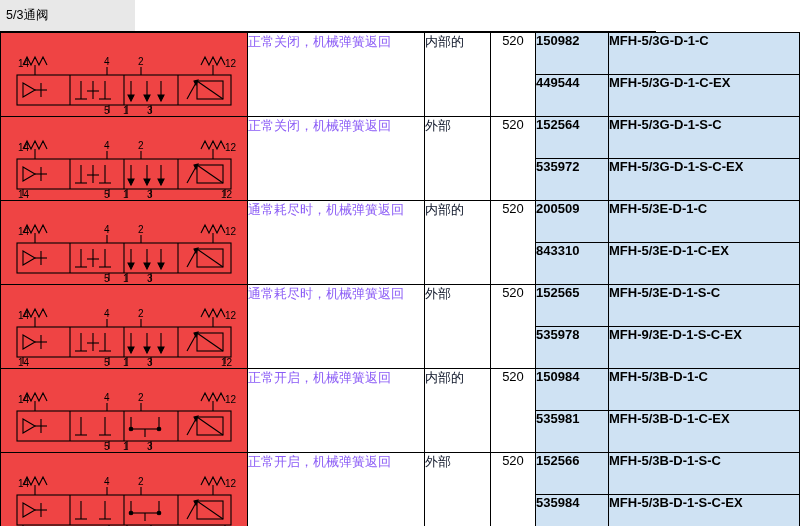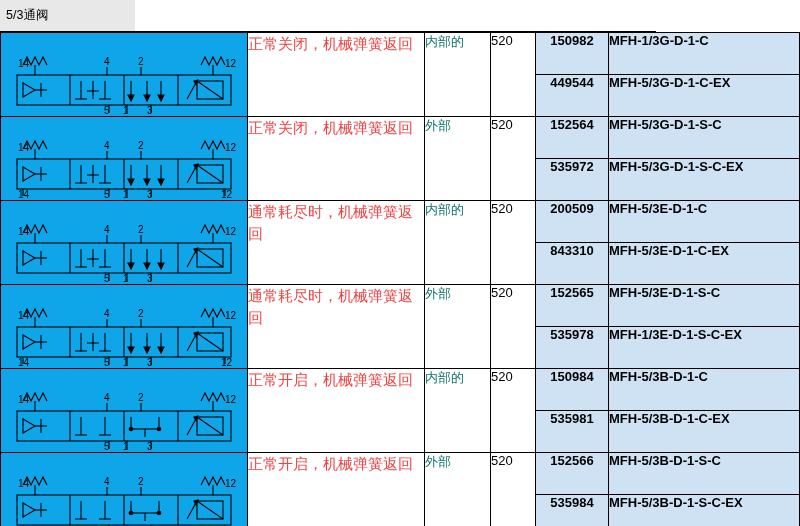--- a/index.html
+++ b/index.html
@@ -53,54 +53,53 @@
   }
   table.vtable td {
     border-right: 1px solid #000;
     border-bottom: 1px solid #000;
     vertical-align: top;
     padding: 0;
   }
   td.sym-cell {
     width: 246px;
     height: 82px;
-    background: #0ea5e9;
+    background: #ef4444;
     position: relative;
   }
   td.desc-cell {
     width: 176px;
     background: #ffffff;
-    font-size: 15px;
+    font-size: 13px;
     line-height: 1.45;
     padding: 4px 5px 4px 5px;
-    color: #ef4444;
+    color: #8b5cf6;
   }
   td.mount-cell {
     width: 65px;
     background: #ffffff;
     font-size: 13px;
     line-height: 1.45;
     padding: 4px 4px;
-    color: #0f766e;
+    color: #0f172a;
   }
   td.volt-cell {
     width: 44px;
     background: #ffffff;
     font-size: 13px;
-    text-align: left;
+    text-align: center;
     padding: 4px 2px;
     color: #000;
   }
   td.part-cell {
     width: 72px;
     height: 41px;
     background: #cfe2f3;
     font-size: 13px;
     font-weight: bold;
-    text-align: center;
     vertical-align: middle;
     color: #000;
   }
   td.type-cell {
     background: #cfe2f3;
     height: 41px;
     font-size: 13px;
     font-weight: bold;
     padding-left: 8px;
     vertical-align: middle;
@@ -184,21 +183,21 @@
                 <text x="122" y="81">1</text>
                 <text x="146" y="81">3</text>
               </g>
             </svg>
           </div>
         </td>
         <td class="desc-cell" rowspan="2">正常关闭，机械弹簧返回</td>
         <td class="mount-cell" rowspan="2">内部的</td>
         <td class="volt-cell" rowspan="2">520</td>
         <td class="part-cell">150982</td>
-        <td class="type-cell">MFH-1/3G-D-1-C</td>
+        <td class="type-cell">MFH-5/3G-D-1-C</td>
       </tr>
       <tr>
         <td class="part-cell">449544</td>
         <td class="type-cell">MFH-5/3G-D-1-C-EX</td>
       </tr>
 
       <tr>
         <td class="sym-cell" rowspan="2">
           <div class="sym-wrap">
             <svg width="246" height="82" viewBox="0 0 246 82">
@@ -379,21 +378,21 @@
           </div>
         </td>
         <td class="desc-cell" rowspan="2">通常耗尽时，机械弹簧返回</td>
         <td class="mount-cell" rowspan="2">外部</td>
         <td class="volt-cell" rowspan="2">520</td>
         <td class="part-cell">152565</td>
         <td class="type-cell">MFH-5/3E-D-1-S-C</td>
       </tr>
       <tr>
         <td class="part-cell">535978</td>
-        <td class="type-cell">MFH-1/3E-D-1-S-C-EX</td>
+        <td class="type-cell">MFH-9/3E-D-1-S-C-EX</td>
       </tr>
 
       <tr>
         <td class="sym-cell" rowspan="2">
           <div class="sym-wrap">
             <svg width="246" height="82" viewBox="0 0 246 82">
               <g stroke="#000" fill="none" stroke-width="1.1">
                 <rect x="16" y="42" width="214" height="30"></rect>
                 <line x1="69" y1="42" x2="69" y2="72"></line>
                 <line x1="123" y1="42" x2="123" y2="72"></line>

